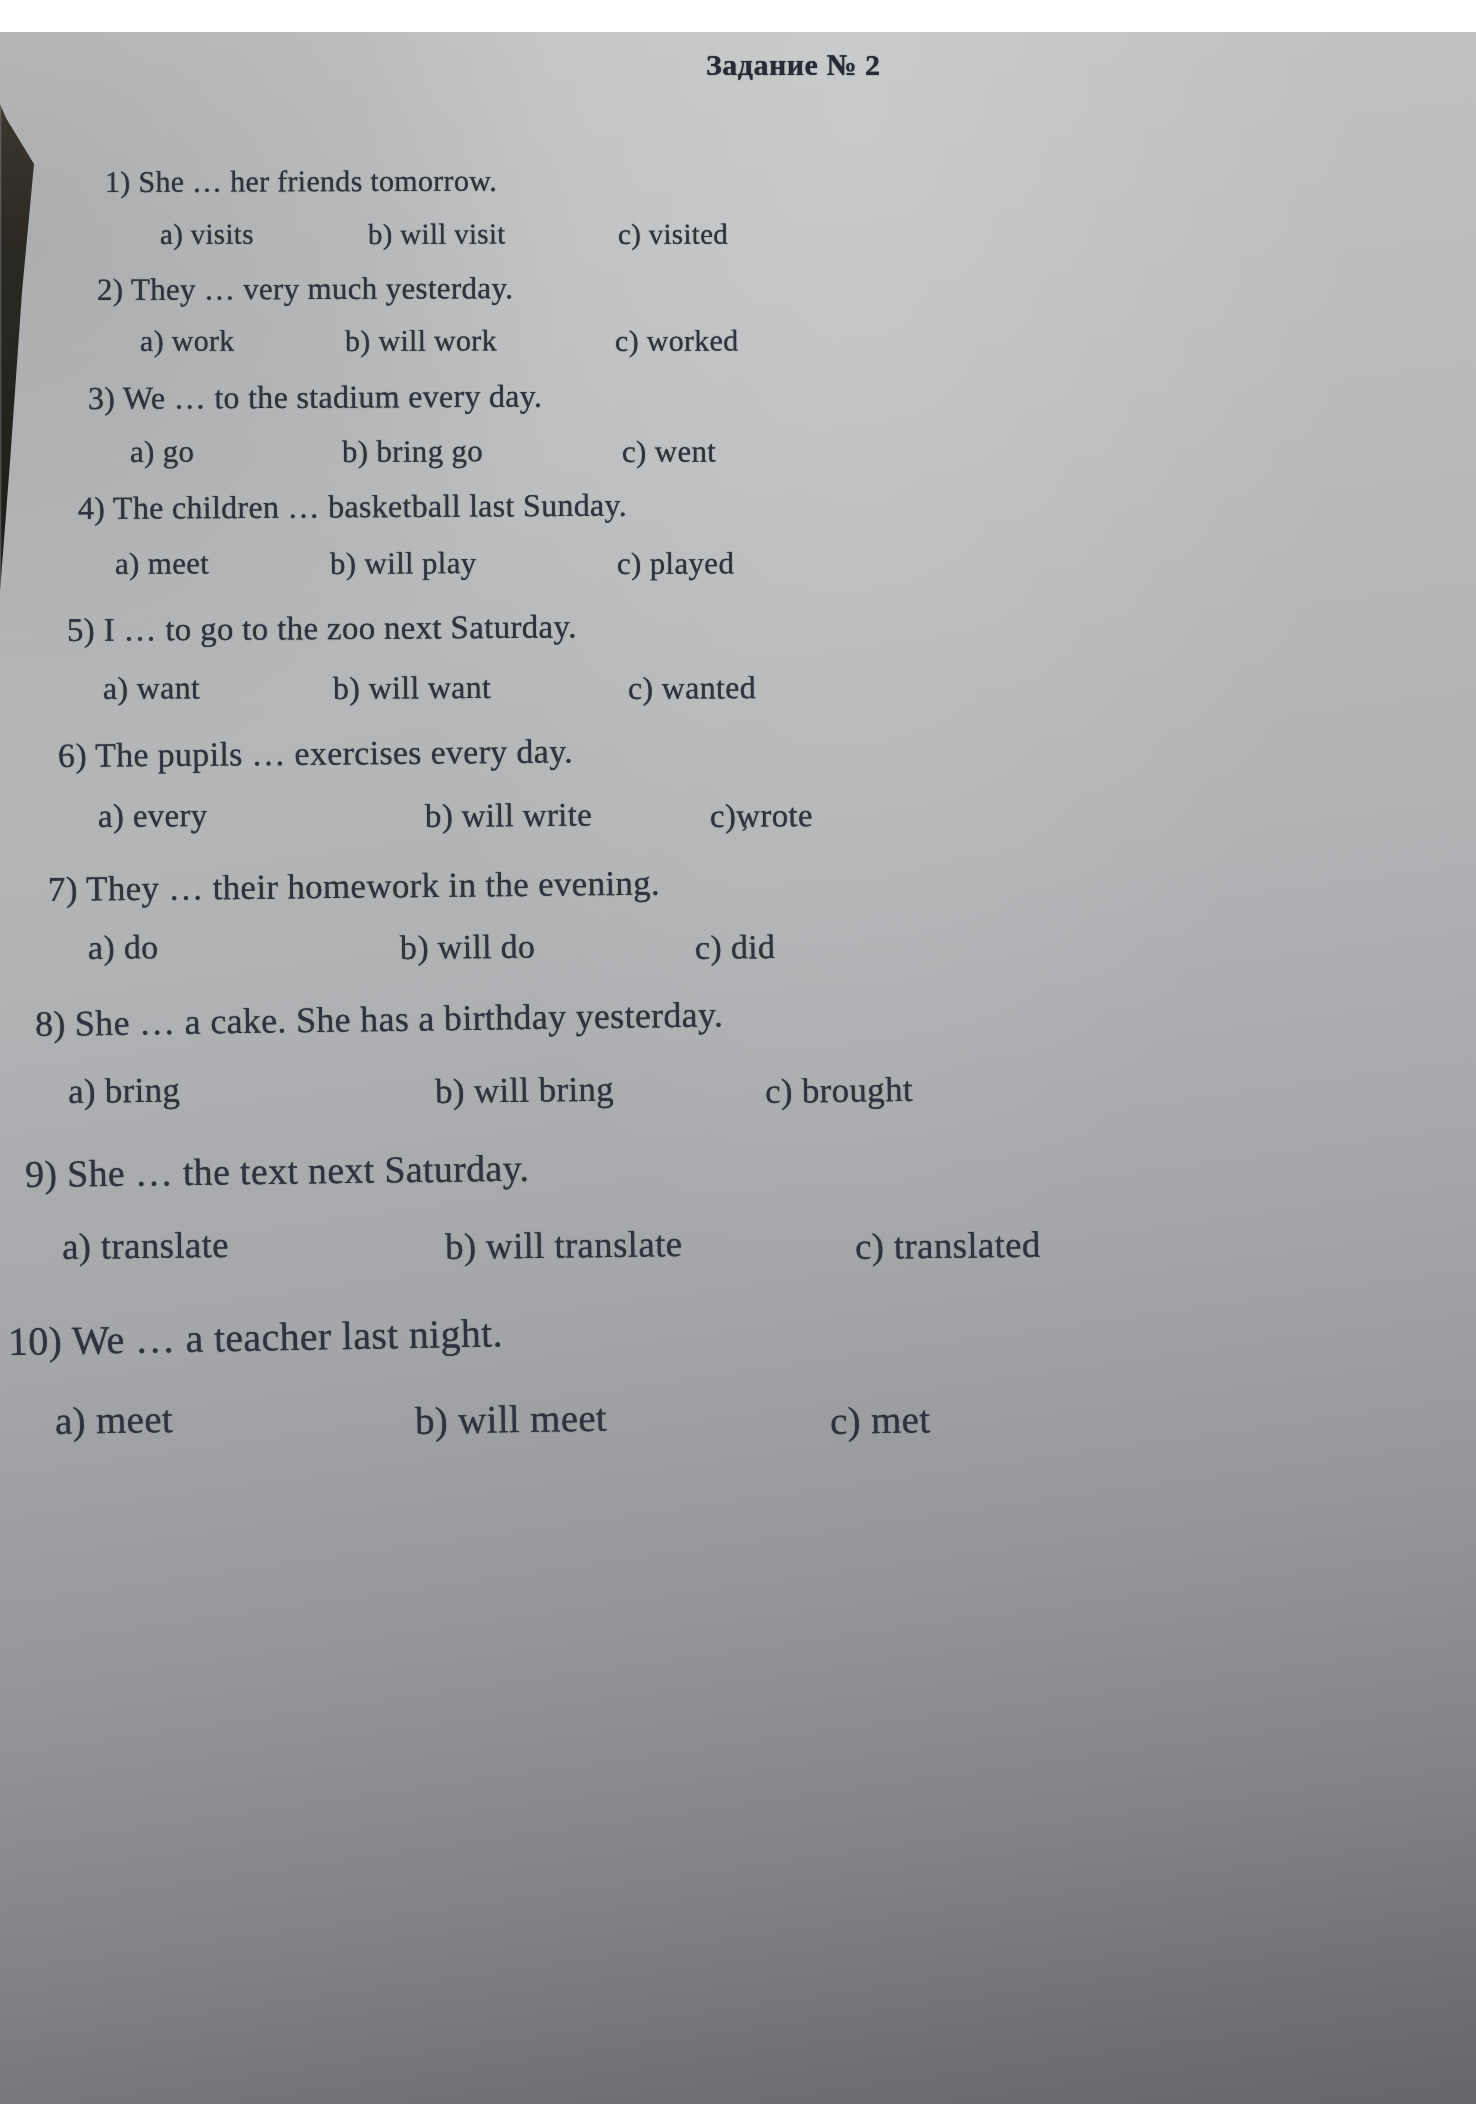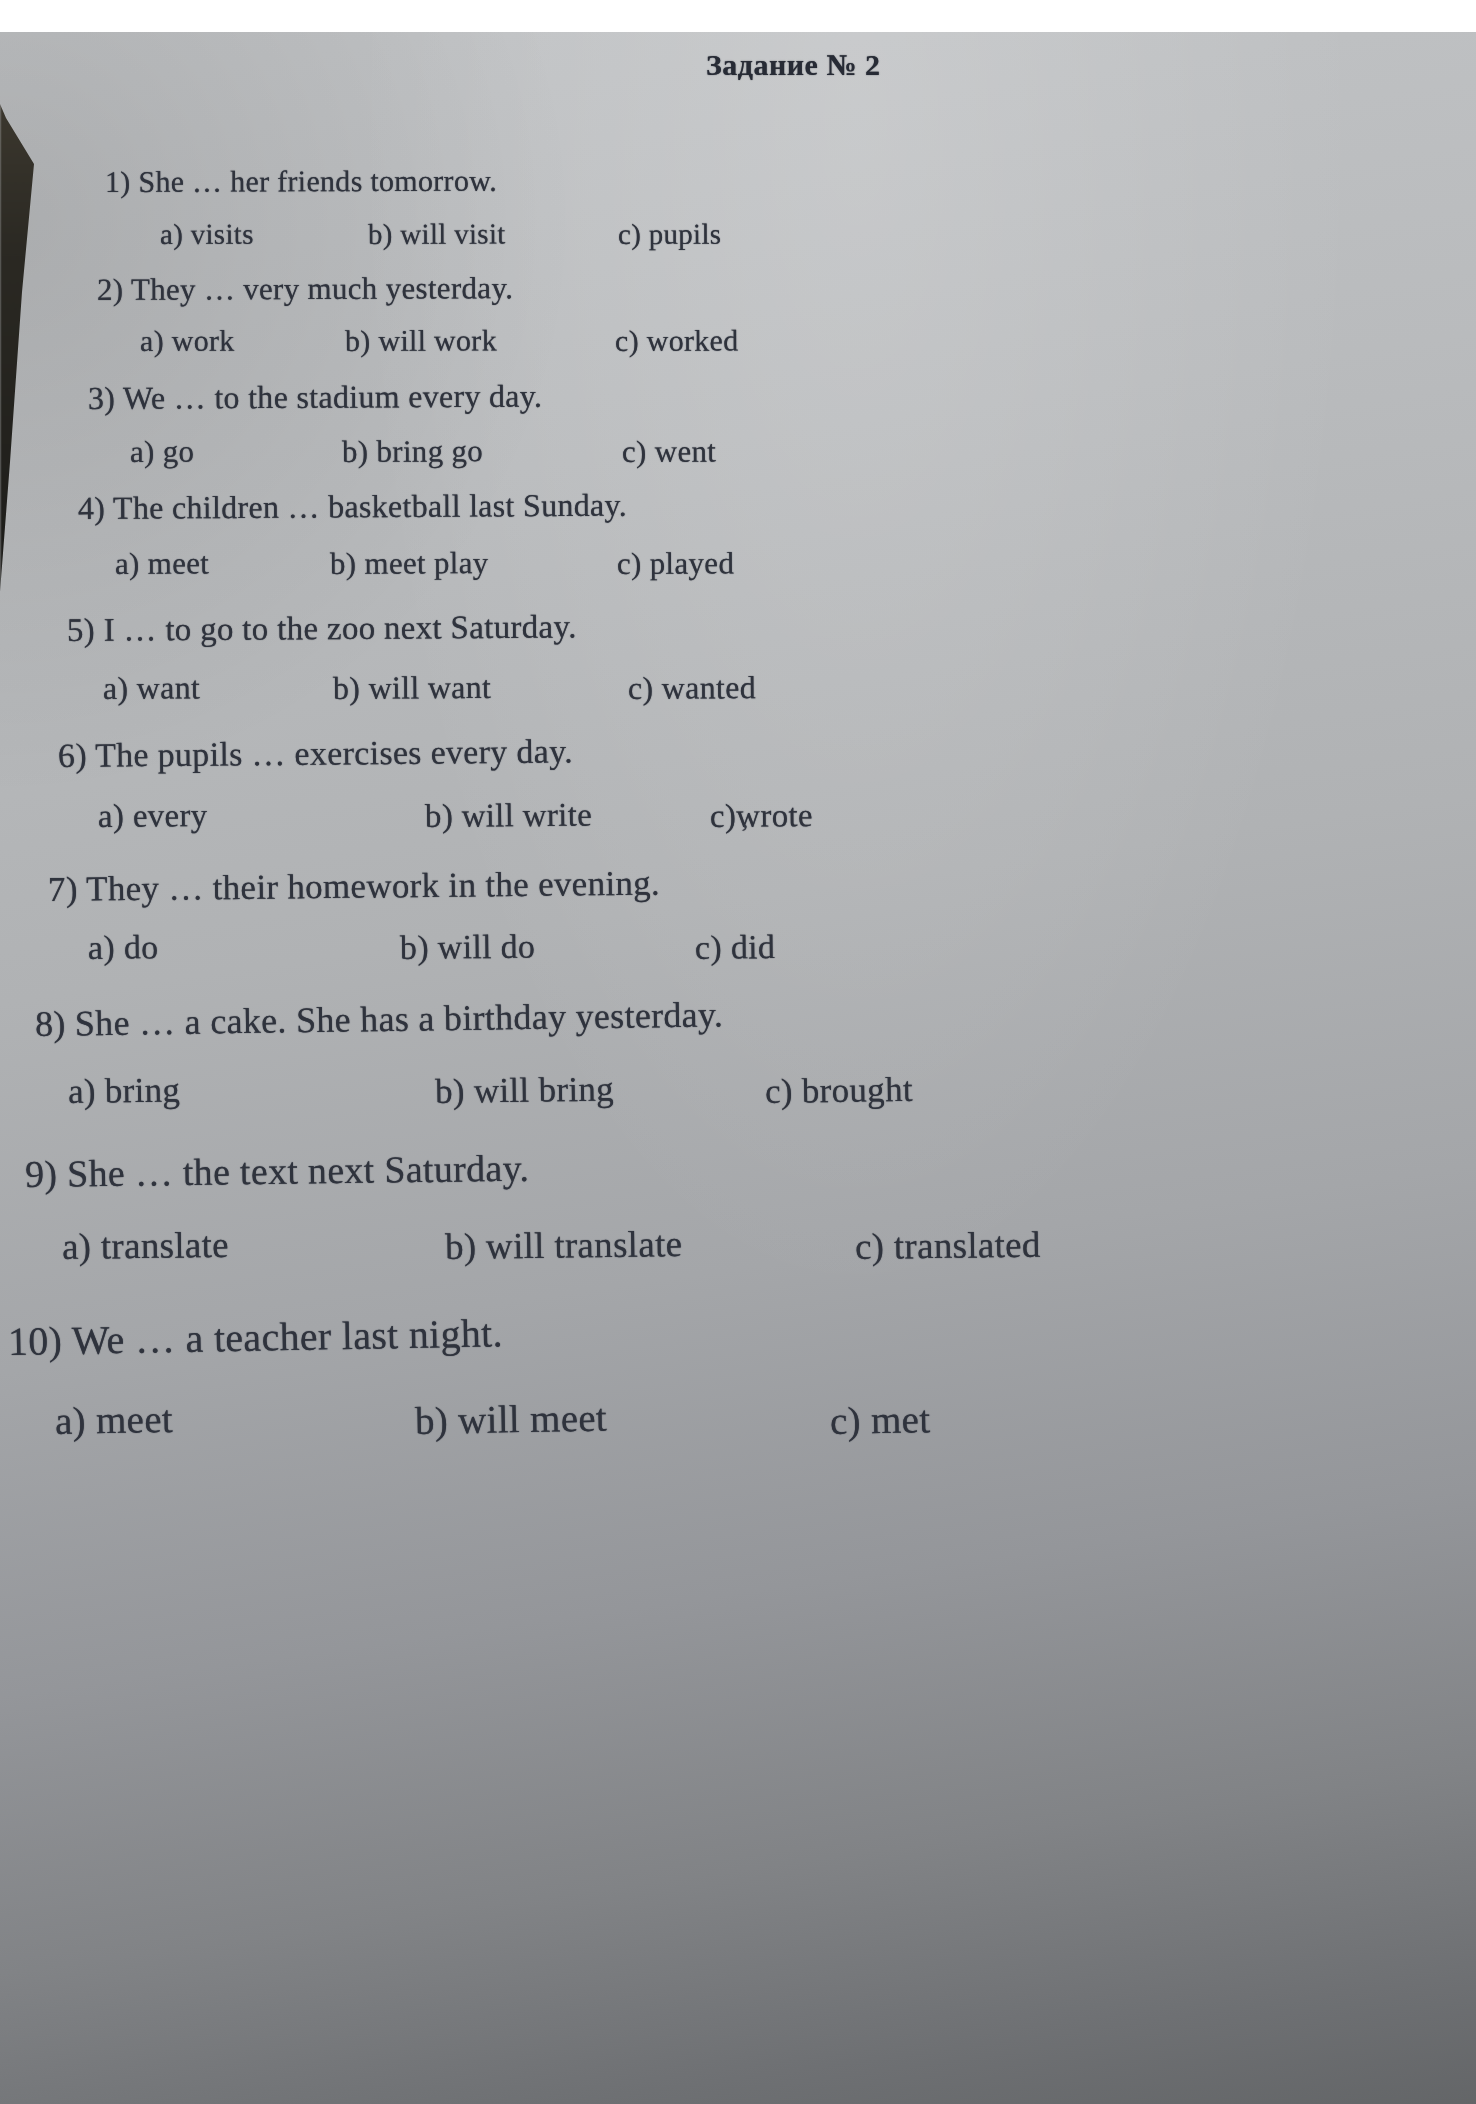--- a/index.html
+++ b/index.html
@@ -110,38 +110,38 @@
 <div class="photo">
   <div class="edge-shadow"></div>
 
   <div class="title">Задание № 2</div>
 
   <div class="questions" id="questions">
       <div class="q q1">
         <div class="q-prompt">1) She … her friends tomorrow.</div>
         <span class="opt opt-a">a) visits</span>
         <span class="opt opt-b">b) will visit</span>
-        <span class="opt opt-c">c) pupils</span>
+        <span class="opt opt-c">c) visited</span>
       </div>
       <div class="q q2">
         <div class="q-prompt">2) They … very much yesterday.</div>
         <span class="opt opt-a">a) work</span>
         <span class="opt opt-b">b) will work</span>
         <span class="opt opt-c">c) worked</span>
       </div>
       <div class="q q3">
         <div class="q-prompt">3) We … to the stadium every day.</div>
         <span class="opt opt-a">a) go</span>
         <span class="opt opt-b">b) bring go</span>
         <span class="opt opt-c">c) went</span>
       </div>
       <div class="q q4">
         <div class="q-prompt">4) The children … basketball last Sunday.</div>
         <span class="opt opt-a">a) meet</span>
-        <span class="opt opt-b">b) meet play</span>
+        <span class="opt opt-b">b) will play</span>
         <span class="opt opt-c">c) played</span>
       </div>
       <div class="q q5">
         <div class="q-prompt">5) I … to go to the zoo next Saturday.</div>
         <span class="opt opt-a">a) want</span>
         <span class="opt opt-b">b) will want</span>
         <span class="opt opt-c">c) wanted</span>
       </div>
       <div class="q q6">
         <div class="q-prompt">6) The pupils … exercises every day.</div>

